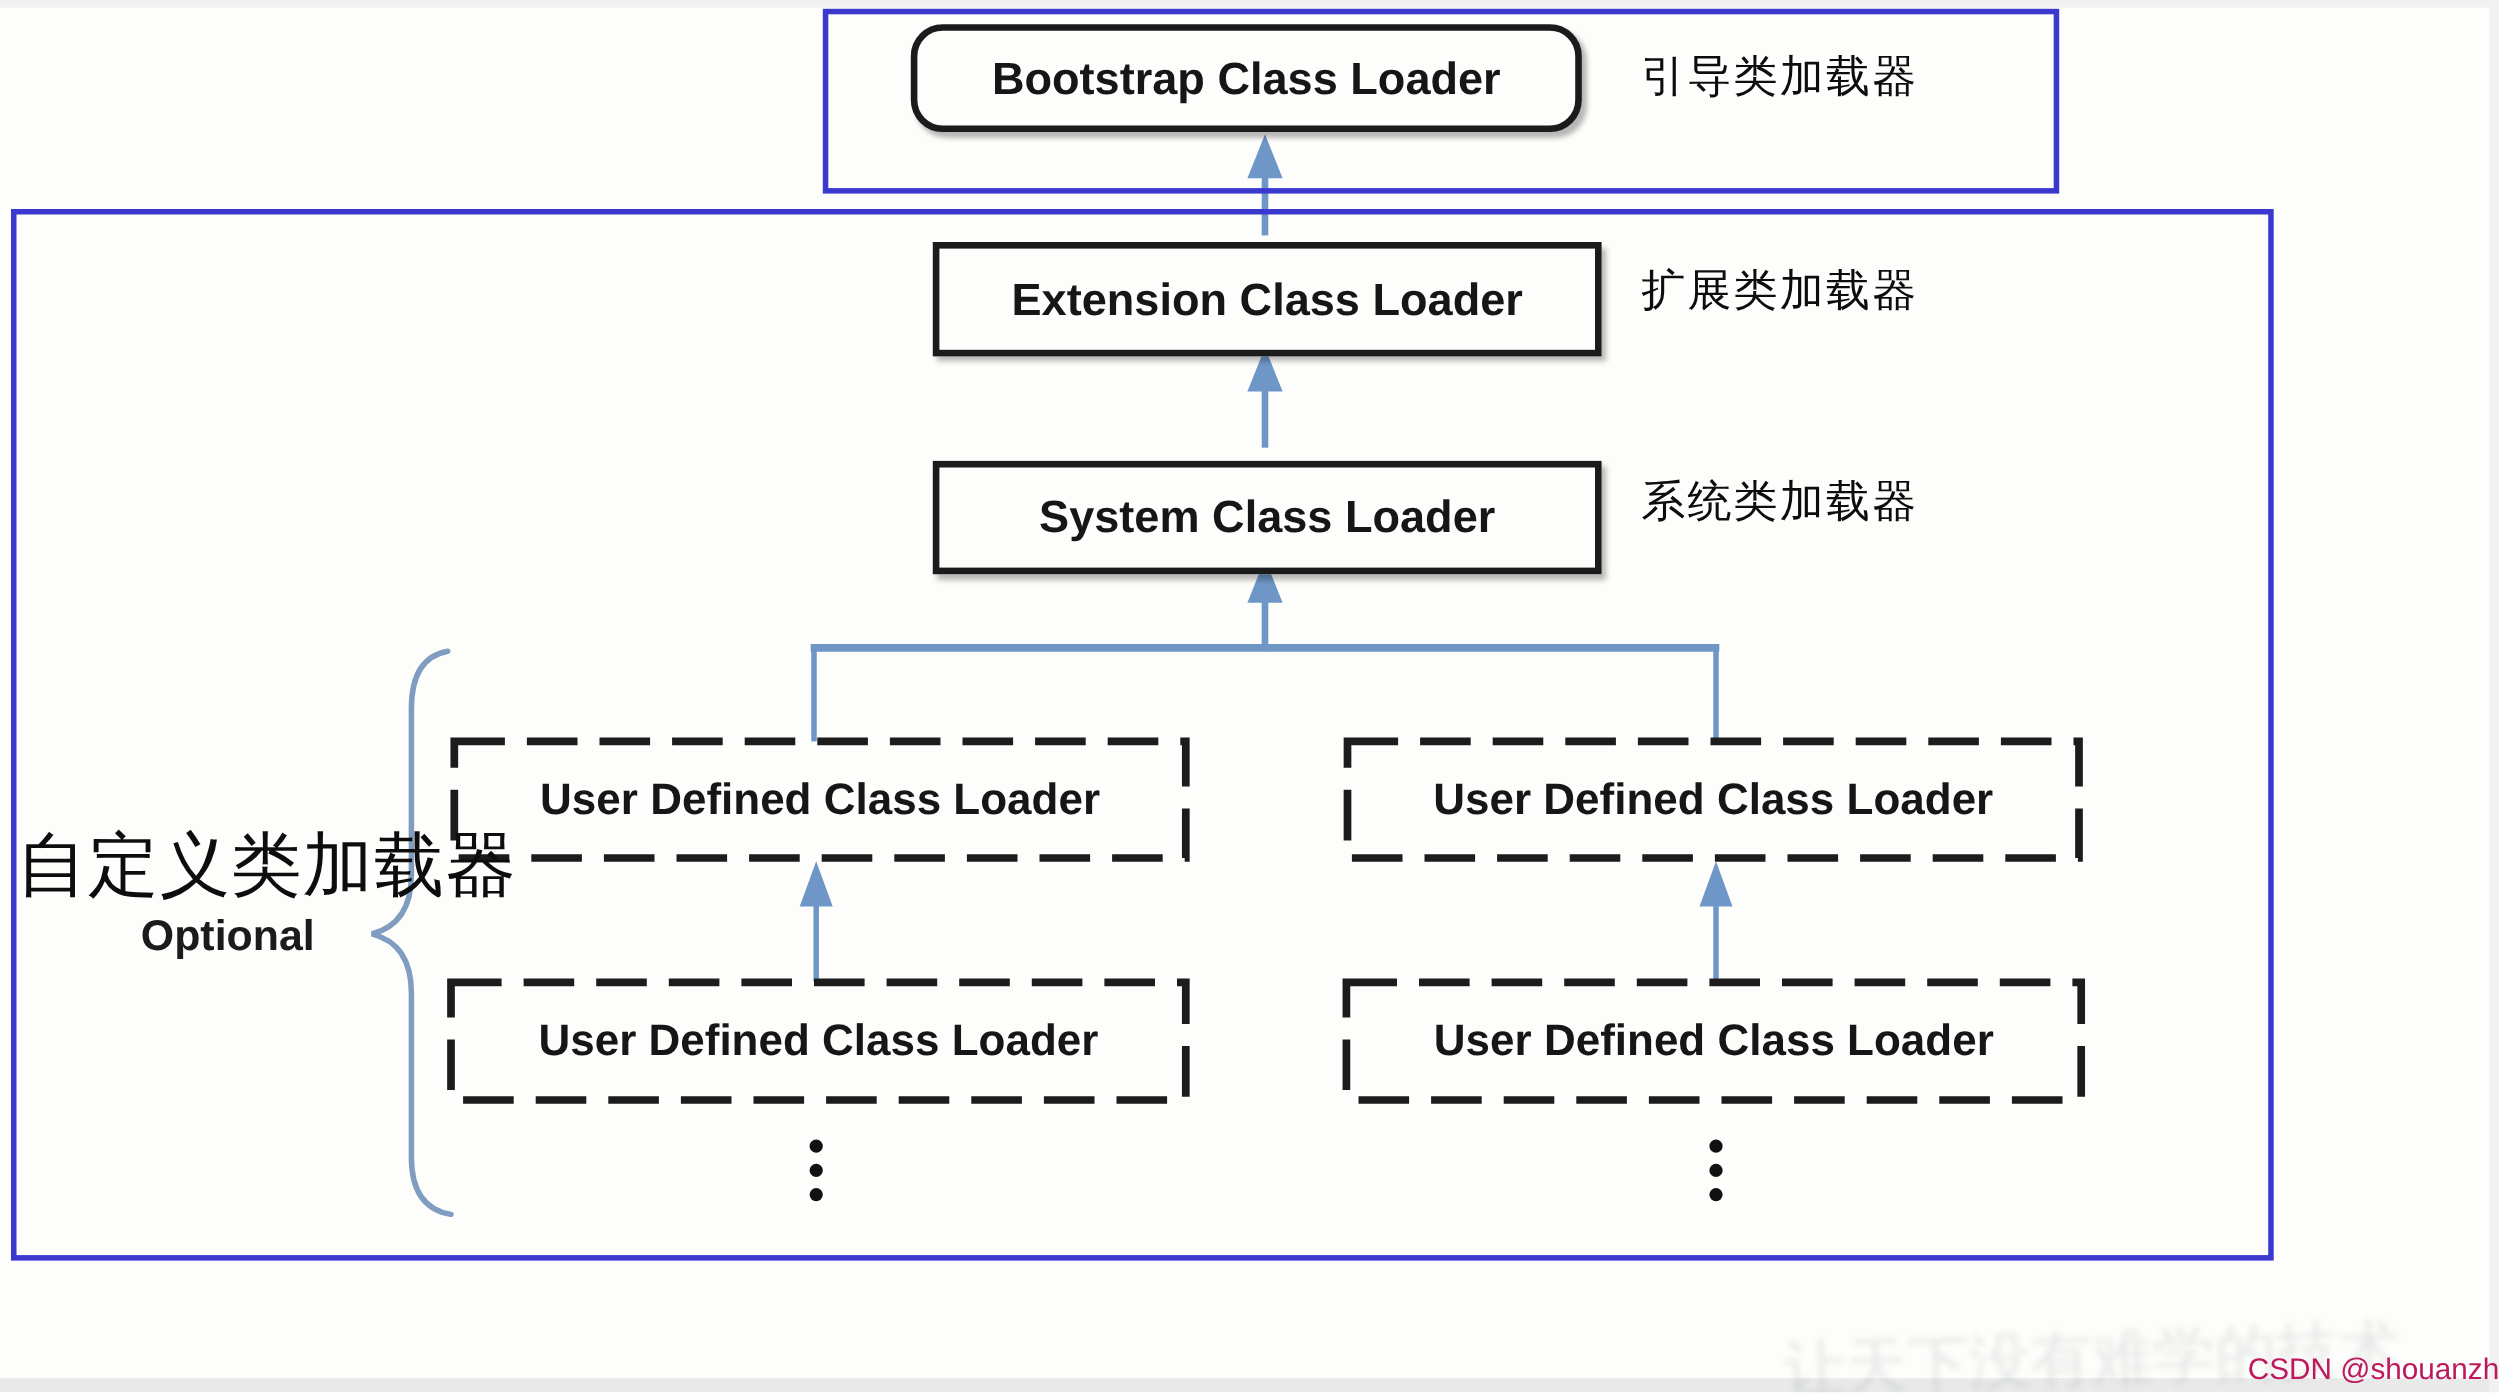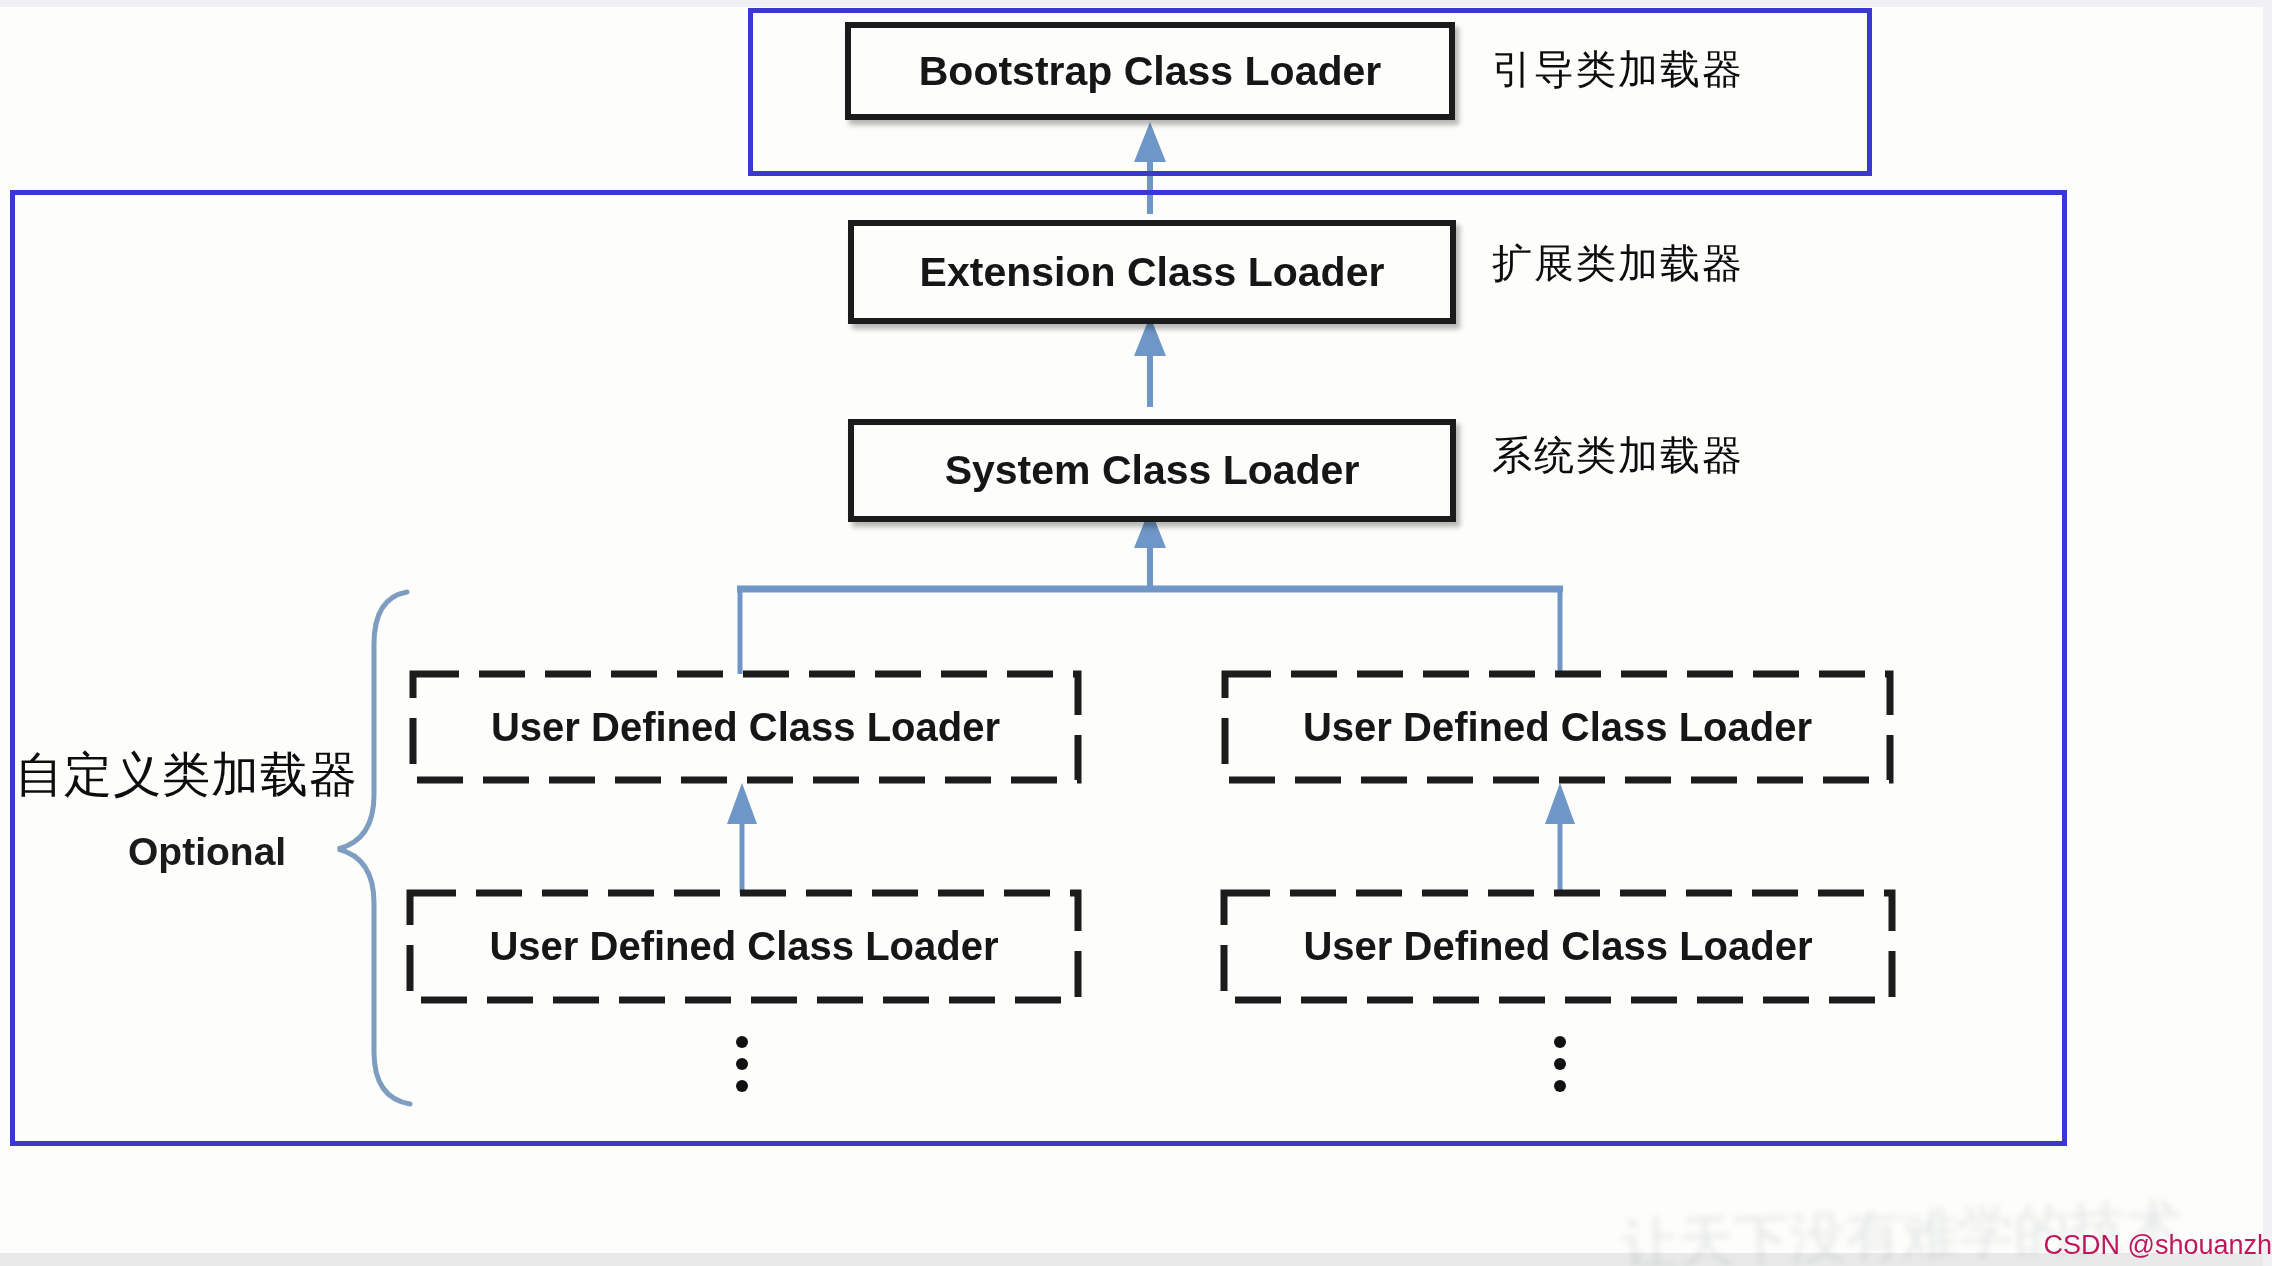--- a/index.html
+++ b/index.html
@@ -19,21 +19,21 @@
 
   #overlay{position:absolute;left:0;top:0;width:2272px;height:1266px;z-index:1;}
 
   .solid-box{
     position:absolute;z-index:3;
     border:6px solid #1b1b1b;background:#fdfdfc;
     box-shadow:4px 5px 5px rgba(0,0,0,0.28);
     display:flex;align-items:center;justify-content:center;
     font-weight:bold;font-size:41px;color:#161616;letter-spacing:0px;
   }
-  #box-bootstrap{left:845px;top:22px;width:598px;height:86px;}
+  #box-bootstrap{left:828px;top:22px;width:598px;height:86px;border-radius:29px;}
   #box-extension{left:848px;top:220px;width:596px;height:92px;}
   #box-system{left:848px;top:419px;width:596px;height:91px;text-align:center;}
 
   .cn-label{
     position:absolute;z-index:3;color:#0d0d0d;font-size:40px;
     white-space:nowrap;letter-spacing:2px;
   }
   #cn-bootstrap{left:1492px;top:42px;}
   #cn-extension{left:1492px;top:236px;}
   #cn-system{left:1492px;top:428px;text-align:center;}
@@ -41,21 +41,21 @@
   .udcl-label{
     position:absolute;z-index:3;
     display:flex;align-items:center;justify-content:center;
     font-weight:bold;font-size:40px;color:#161616;white-space:nowrap;
   }
   #udcl-1{left:413px;top:674px;width:665px;height:106px;}
   #udcl-2{left:1225px;top:674px;width:665px;height:106px;}
   #udcl-3{left:410px;top:893px;width:668px;height:107px;}
   #udcl-4{left:1224px;top:893px;width:668px;height:107px;}
 
-  #custom-cn{position:absolute;z-index:3;left:15px;top:743px;font-size:48px;color:#0d0d0d;letter-spacing:1px;white-space:nowrap;}
+  #custom-cn{position:absolute;z-index:3;left:15px;top:743px;font-size:64px;color:#0d0d0d;letter-spacing:1px;white-space:nowrap;}
   #optional-en{position:absolute;z-index:3;left:128px;top:830px;font-size:39px;font-weight:bold;color:#1b1b1b;white-space:nowrap;}
 
   #caption{
     position:absolute;z-index:3;left:25px;top:1156px;width:2240px;
     font-size:60px;color:#e23b3b;white-space:nowrap;letter-spacing:0px;
   }
   #watermark{
     position:absolute;z-index:4;right:0;top:1230px;
     font-size:27px;color:#be185d;white-space:nowrap;
   }

